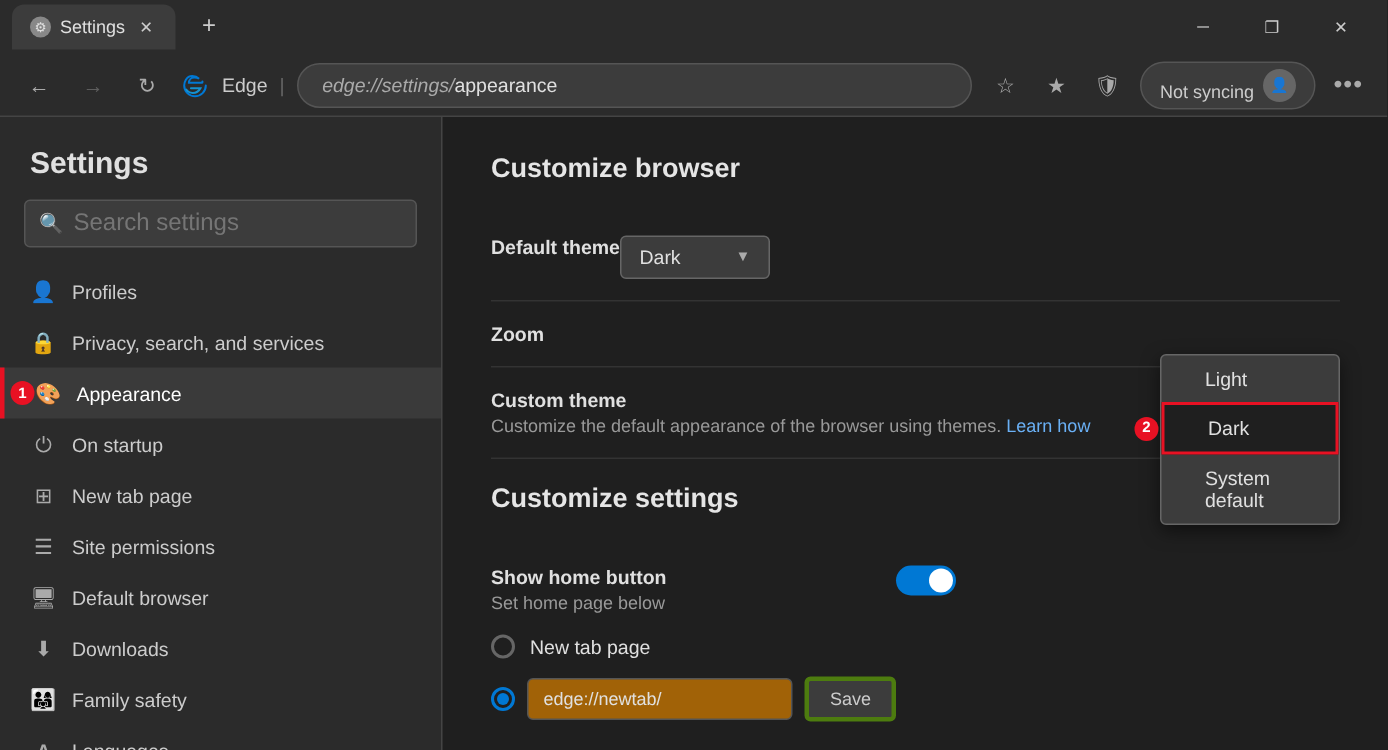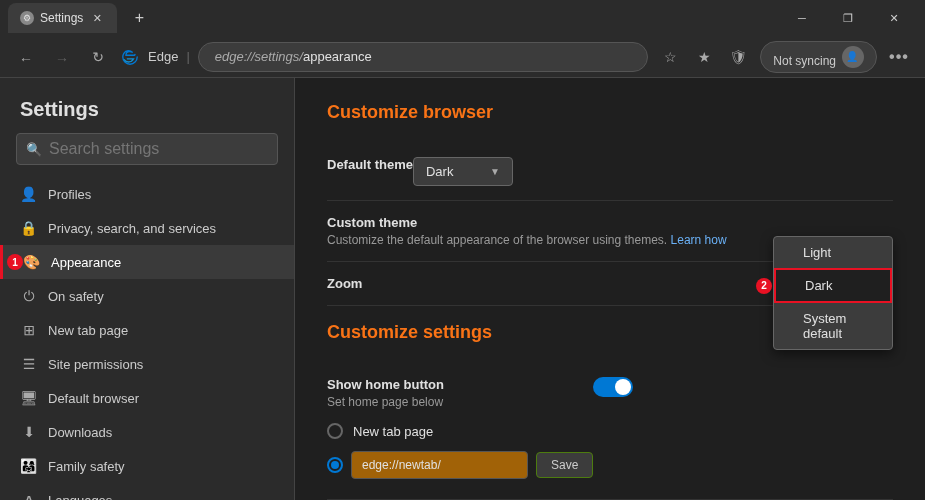--- a/index.html
+++ b/index.html
@@ -238,21 +238,21 @@
     .content {
       flex: 1;
       background: #1f1f1f;
       padding: 24px 32px;
       overflow-y: auto;
       position: relative;
     }
     .section-title {
       font-size: 18px;
       font-weight: 600;
-      color: #f97316;
+      color: #e5e5e5;
       margin-bottom: 20px;
     }
     .setting-row {
       display: flex;
       align-items: flex-start;
       justify-content: flex-start;
       padding: 14px 0;
       border-bottom: 1px solid #333;
     }
     .setting-label {
@@ -373,21 +373,21 @@
       background: #a16207;
       border: 1px solid #555;
       border-radius: 4px;
       height: 28px;
       padding: 0 10px;
       color: #e0e0e0;
       font-size: 12px;
     }
     .save-btn {
       background: #3c3c3c;
-      border: 1px solid #4d7c0f;
+      border: 3px solid #4d7c0f;
       border-radius: 4px;
       padding: 5px 14px;
       color: #ccc;
       font-size: 12px;
       cursor: pointer;
     }
   </style>
 </head>
 <body>
 
@@ -452,21 +452,21 @@
       <span class="item-icon">🔒</span>
       <span>Privacy, search, and services</span>
     </div>
     <div class="sidebar-item active" style="position:relative;border-left:3px solid #e81123;">
       <span class="badge-1">1</span>
       <span class="item-icon">🎨</span>
       <span>Appearance</span>
     </div>
     <div class="sidebar-item">
       <span class="item-icon">⏻</span>
-      <span>On safety</span>
+      <span>On startup</span>
     </div>
     <div class="sidebar-item">
       <span class="item-icon">⊞</span>
       <span>New tab page</span>
     </div>
     <div class="sidebar-item">
       <span class="item-icon">☰</span>
       <span>Site permissions</span>
     </div>
     <div class="sidebar-item">
@@ -495,31 +495,31 @@
       <span class="setting-label">Default theme</span>
       <div style="position:relative;">
         <button class="dropdown-btn">
           <span>Dark</span>
           <span class="dropdown-arrow">▼</span>
         </button>
       </div>
     </div>
 
     <div class="setting-row">
+      <span class="setting-label">Zoom</span>
+    </div>
+
+    <div class="setting-row">
       <div>
         <div class="setting-label">Custom theme</div>
         <div class="setting-desc">
           <span>Customize the default appearance of the browser using themes.</span>
           <a href="#">Learn how</a>
         </div>
       </div>
-    </div>
-
-    <div class="setting-row">
-      <span class="setting-label">Zoom</span>
     </div>
 
     <div class="section-title" style="margin-top:16px;">Customize settings</div>
 
     <div class="setting-row">
       <div>
         <div class="setting-label">Show home button</div>
         <div class="setting-desc">Set home page below</div>
         <div class="radio-option" style="margin-top:8px;">
           <div class="radio-circle"></div>

